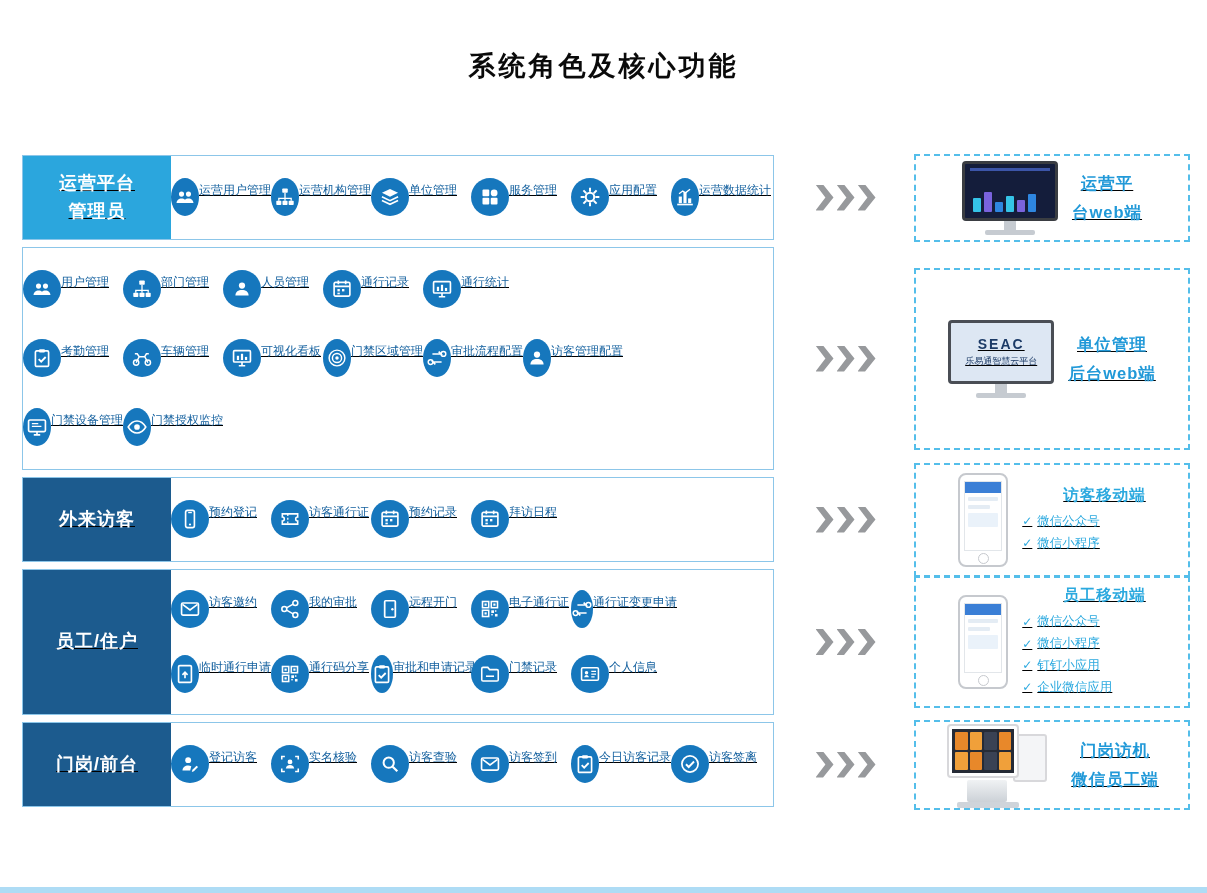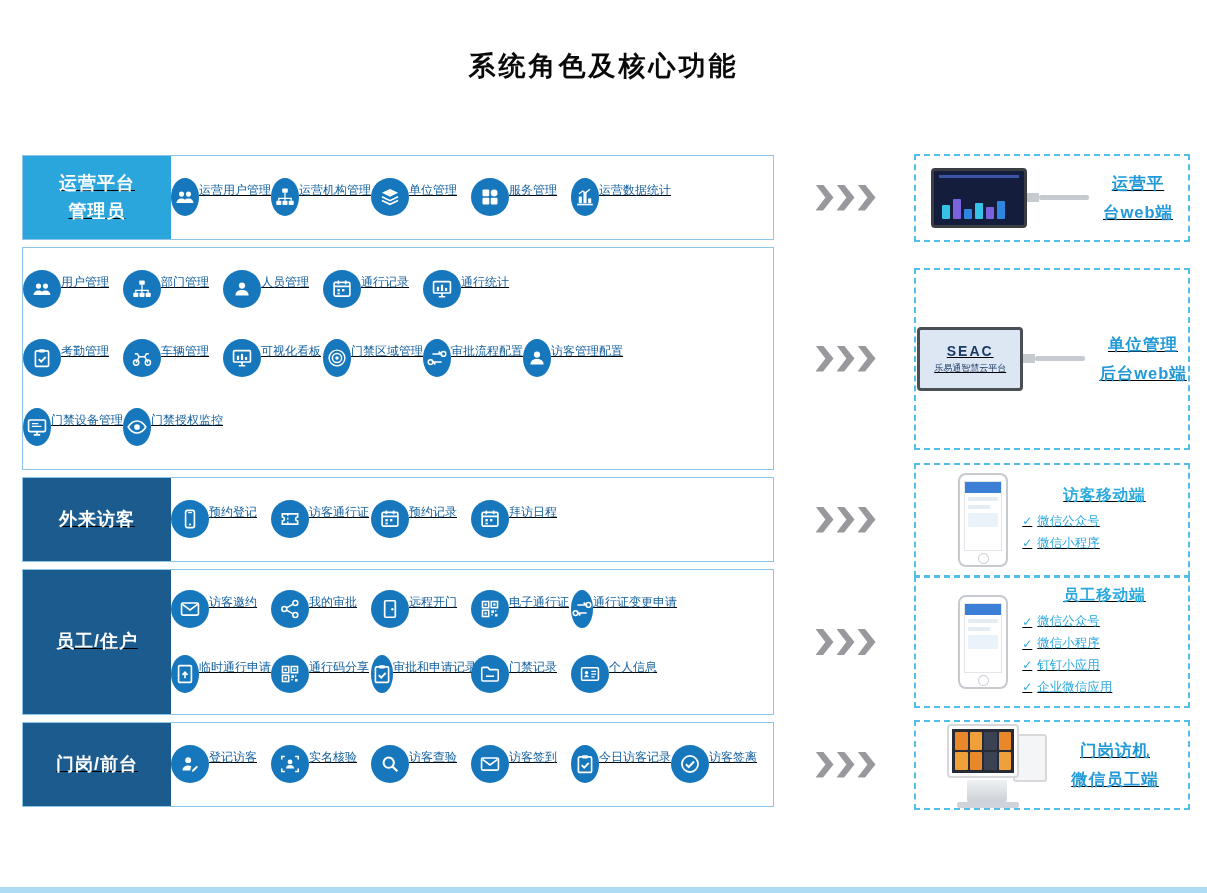--- a/index.html
+++ b/index.html
@@ -48,21 +48,21 @@
   .device-label div {
     color:var(--device-label,#2199D8); font-weight:bold; font-size:16.5px;
     line-height:1.7; text-align:center; letter-spacing:1px;
   }
   .mobile-label { display:flex; flex-direction:column; }
   .mobile-title { color:var(--mobile-accent,#2BA9DF); font-weight:bold; font-size:15.5px; margin-bottom:5px; letter-spacing:1px;margin-left:41px; }
   .bullet { display:flex; align-items:center; gap:5px; color:var(--mobile-accent,#2BA9DF); font-size:12.5px; line-height:1.75; }
   .bullet .tick { font-size:12px; }
 
   
-  .monitor { display:flex; align-items:center; flex:0 0 auto;border-radius:28px; }
+  .monitor { display:flex; flex-direction:column; align-items:center; flex:0 0 auto;border-radius:28px; }
   .screen { border:3px solid #3a3d42; border-radius:4px; box-sizing:border-box; }
   .dash { width:96px; height:60px; background:#141d3b; display:flex; align-items:flex-end; gap:3px; padding:10px 8px 6px; position:relative; overflow:hidden; }
   .dash .strip { position:absolute; top:4px; left:5px; right:5px; height:3px; background:#3c55a8; }
   .dbar { width:8px; border-radius:1px; }
   .neck { width:12px; height:9px; background:#c6cbd1; }
   .mbase { width:50px; height:5px; background:#c6cbd1; border-radius:2px; }
 
   .seac { width:106px; height:64px; background:#dde7f3; display:flex; flex-direction:column; align-items:center; justify-content:center; border:3px solid #4a4e55; border-radius:4px; }
   .seac-title { font-size:14px; font-weight:bold; color:#1b3a66; letter-spacing:2px; }
   .seac-sub { font-size:9px; color:#1b3a66; margin-top:3px; white-space:nowrap; }
@@ -133,20 +133,29 @@
             <div class="fn-item">
               <span class="fn-icon">
                 <svg viewBox="0 0 24 24" fill="#fff" xmlns="http://www.w3.org/2000/svg" aria-hidden="true">
                   <rect x="3.8" y="3.8" width="7.4" height="7.4" rx="1.2"></rect>
                   <circle cx="16.5" cy="7.5" r="3.7"></circle>
                   <rect x="3.8" y="12.8" width="7.4" height="7.4" rx="1.2"></rect>
                   <rect x="12.8" y="12.8" width="7.4" height="7.4" rx="1.2"></rect>
                 </svg>
               </span>
               <span class="fn-label">服务管理</span>
+            </div>
+            <div class="fn-item">
+              <span class="fn-icon">
+                <svg viewBox="0 0 24 24" fill="#fff" xmlns="http://www.w3.org/2000/svg" aria-hidden="true">
+                  <path d="M12 1.8v4.4M12 17.8v4.4M1.8 12h4.4M17.8 12h4.4M4.8 4.8l3.1 3.1M16.1 16.1l3.1 3.1M19.2 4.8l-3.1 3.1M7.9 16.1l-3.1 3.1" stroke="#fff" stroke-width="2.2" fill="none"></path>
+                  <circle cx="12" cy="12" r="4.6" fill="none" stroke="#fff" stroke-width="2.2"></circle>
+                </svg>
+              </span>
+              <span class="fn-label">应用配置</span>
             </div>
             <div class="fn-item">
               <span class="fn-icon">
                 <svg viewBox="0 0 24 24" fill="#fff" xmlns="http://www.w3.org/2000/svg" aria-hidden="true">
                   <path d="M3.5 20.2h17" stroke="#fff" stroke-width="1.8"></path>
                   <rect x="5.2" y="11.5" width="3.4" height="7.2"></rect>
                   <rect x="10.3" y="6.5" width="3.4" height="12.2"></rect>
                   <rect x="15.4" y="13.5" width="3.4" height="5.2"></rect>
                   <path d="M5.5 8.5l4-3 3 2 5-4" stroke="#fff" stroke-width="1.4" fill="none"></path>
                 </svg>

